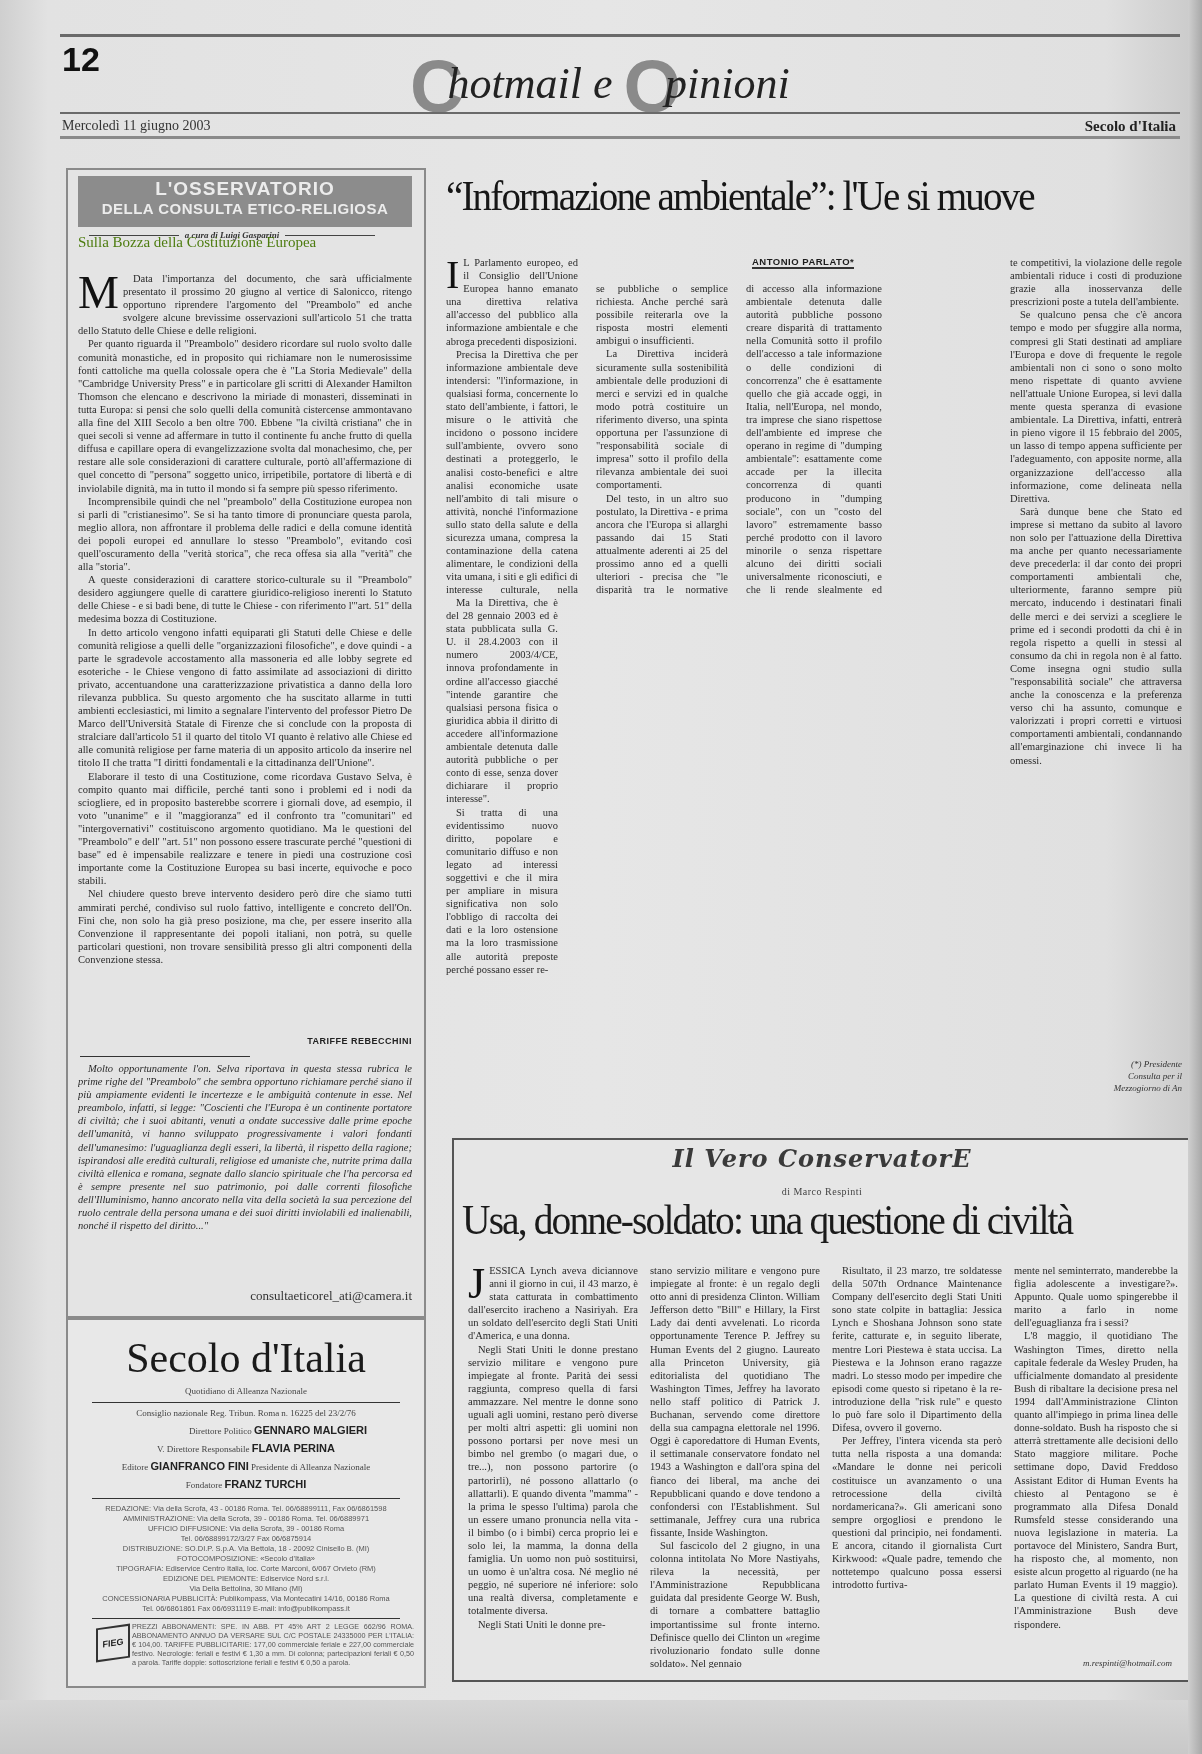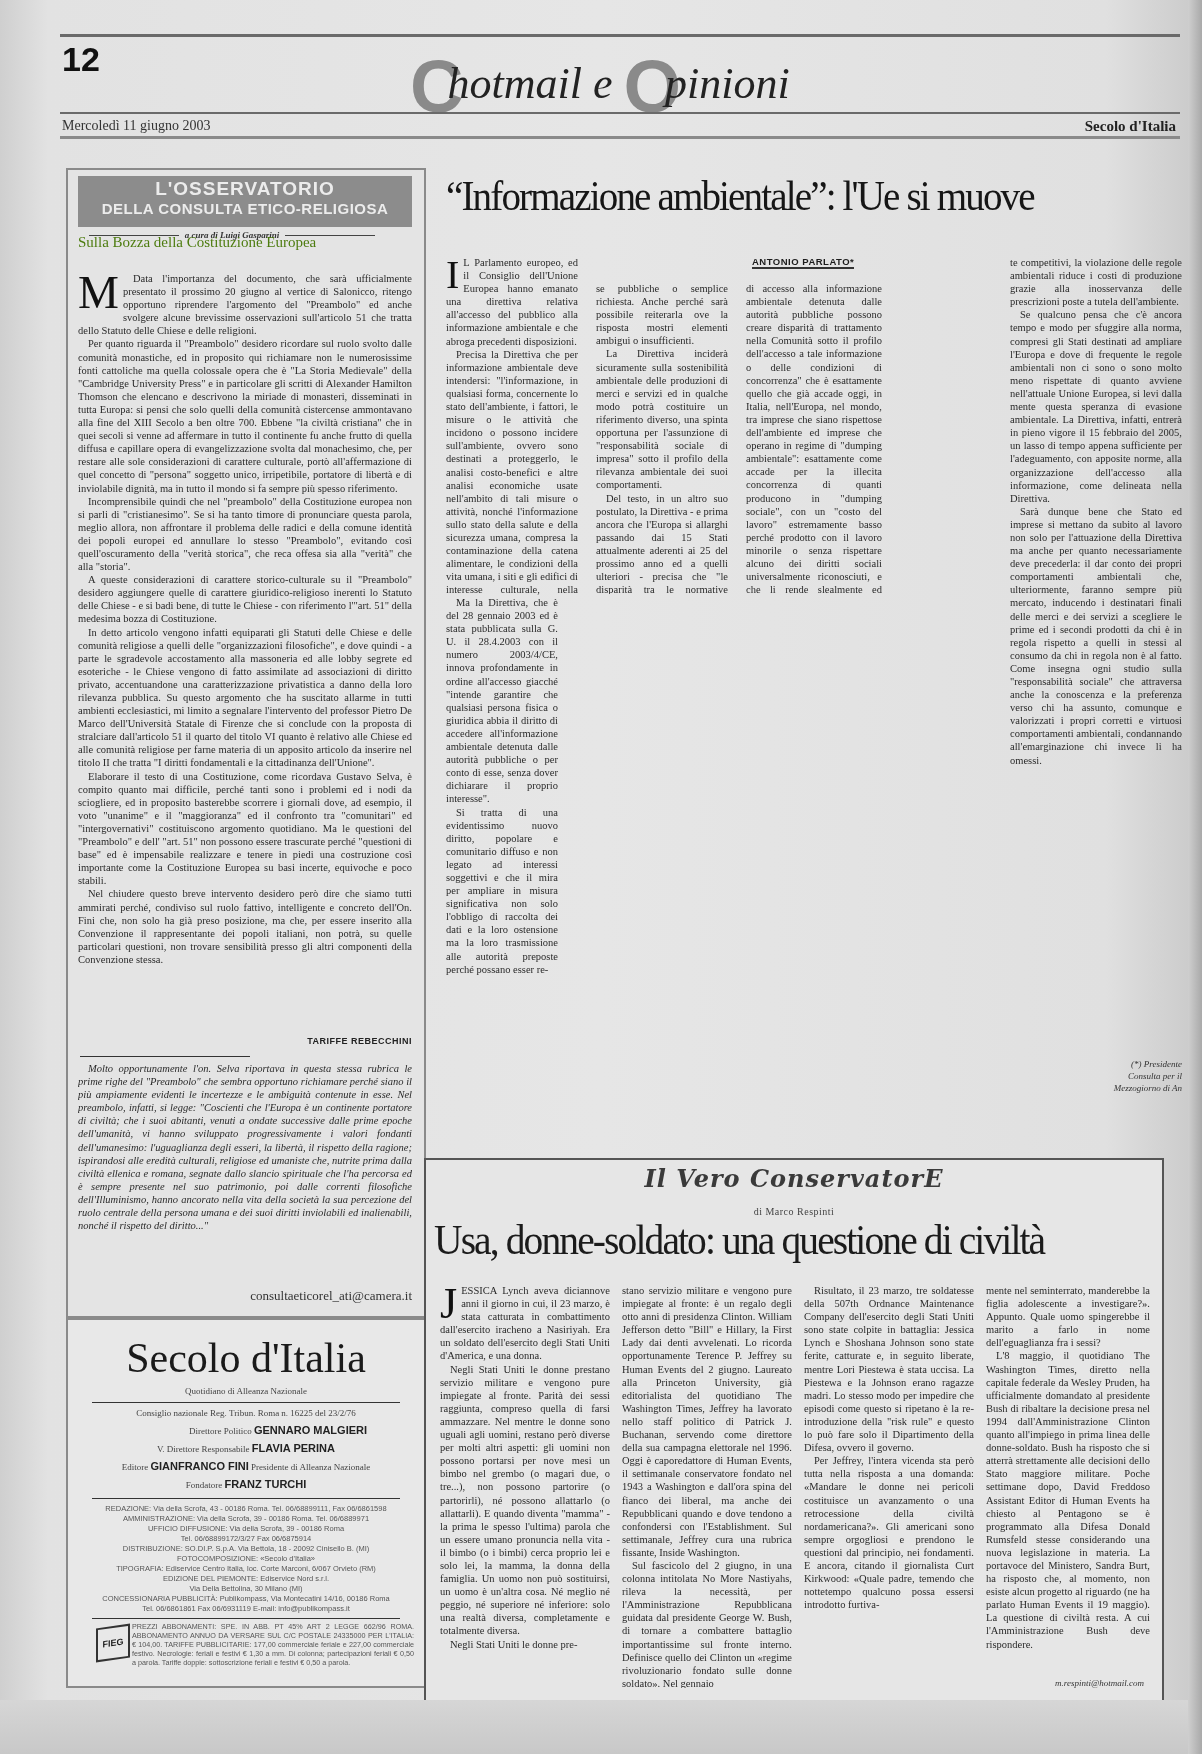--- a/index.html
+++ b/index.html
@@ -48,21 +48,21 @@
            radial-gradient(ellipse 90px 50px at 250px 330px,#f4f4f4 60%,transparent 61%),
            radial-gradient(ellipse 70px 40px at 330px 280px,#efefef 60%,transparent 61%),
            radial-gradient(ellipse 60px 35px at 130px 250px,#e8e8e8 60%,transparent 61%),
            radial-gradient(ellipse 55px 30px at 260px 200px,#d6d6d6 60%,transparent 61%),
            linear-gradient(180deg,#8d8d8d 0%,#9a9a9a 30%,#6d6d6d 55%,#595959 80%,#7a7a7a 100%);}
   .photo .truck{position:absolute;left:380px;top:105px;width:60px;height:120px;background:#ececec;border-left:2px solid #888;}
   .photo .plate{position:absolute;left:318px;top:395px;width:60px;height:14px;background:#d8d8d8;border:1px solid #555;font-size:8px;font-family:"Liberation Sans",sans-serif;text-align:center;line-height:14px;color:#222;}
   .footnote{position:absolute;left:1098px;top:1058px;width:84px;text-align:right;font-size:9px;font-style:italic;line-height:12px;color:#333;}
 
   
-  .cons-box{position:absolute;left:424px;top:1138px;width:736px;height:540px;border:2px solid #555;background:#e6e6e6;margin-top:20px;}
+  .cons-box{position:absolute;left:452px;top:1138px;width:736px;height:540px;border:2px solid #555;background:#e6e6e6;}
   .kicker{position:absolute;left:0;top:4px;width:736px;text-align:center;font-family:"DejaVu Serif",serif;font-weight:bold;font-style:italic;font-size:24px;letter-spacing:1px;color:#3a3a3a;}
   .kicker-author{position:absolute;left:0;top:46px;width:736px;text-align:center;font-size:10px;color:#444;letter-spacing:.5px;}
   .headline2{position:absolute;left:8px;top:56px;font-size:42px;letter-spacing:-2px;color:#1b1b1b;white-space:nowrap;transform:scaleX(.94);transform-origin:left;}
   .shadow-bottom{position:absolute;left:0;top:1700px;width:1202px;height:54px;background:linear-gradient(180deg,#d6d6d6,#c8c8c8);}
   .shadow-right{position:absolute;left:1188px;top:0;width:14px;height:1754px;background:linear-gradient(90deg,#cfcfcf,#a9a9a9);}
 </style>
 </head>
 <body>
 
 <div class="page">
@@ -162,21 +162,21 @@
 
   <div class="footnote">(*) Presidente Consulta per il Mezzogiorno di An</div>
 
   <div class="cons-box">
     <div class="kicker">Il Vero ConservatorE</div>
     <div class="kicker-author">di Marco Respinti</div>
     <div class="headline2">Usa, donne-soldato: una questione di civiltà</div>
 
     <div class="body-text" style="left:14px;top:124px;width:170px;height:404px;">
       <span class="dropcap" style="font-size:44px;line-height:36px;">J</span>
-      <p class="first">ESSICA Lynch aveva diciannove anni il giorno in cui, il 23 marzo, è stata catturata in combattimento dall'esercito iracheno a Nasiriyah. Era un soldato dell'esercito degli Stati Uniti d'America, e una donna.</p>
+      <p class="first">ESSICA Lynch aveva diciannove anni il giorno in cui, il 43 marzo, è stata catturata in combattimento dall'esercito iracheno a Nasiriyah. Era un soldato dell'esercito degli Stati Uniti d'America, e una donna.</p>
       <p>Negli Stati Uniti le donne prestano servizio militare e vengono pure impiegate al fronte. Parità dei sessi raggiunta, compreso quella di farsi ammazzare. Nel mentre le donne sono uguali agli uomini, restano però diverse per molti altri aspetti: gli uomini non possono portarsi per nove mesi un bimbo nel grembo (o magari due, o tre...), non possono partorire (o partorirli), né possono allattarlo (o allattarli). E quando diventa "mamma" - la prima le spesso l'ultima) parola che un essere umano pronuncia nella vita - il bimbo (o i bimbi) cerca proprio lei e solo lei, la mamma, la donna della famiglia. Un uomo non può sostituirsi, un uomo è un'altra cosa. Né meglio né peggio, né superiore né inferiore: solo una realtà diversa, completamente e totalmente diversa.</p>
       <p>Negli Stati Uniti le donne pre-</p>
     </div>
     <div class="body-text" style="left:196px;top:124px;width:170px;height:404px;">
       <p class="first">stano servizio militare e vengono pure impiegate al fronte: è un regalo degli otto anni di presidenza Clinton. William Jefferson detto "Bill" e Hillary, la First Lady dai denti avvelenati. Lo ricorda opportunamente Terence P. Jeffrey su Human Events del 2 giugno. Laureato alla Princeton University, già editorialista del quotidiano The Washington Times, Jeffrey ha lavorato nello staff politico di Patrick J. Buchanan, servendo come direttore della sua campagna elettorale nel 1996. Oggi è caporedattore di Human Events, il settimanale conservatore fondato nel 1943 a Washington e dall'ora spina del fianco dei liberal, ma anche dei Repubblicani quando e dove tendono a confondersi con l'Establishment. Sul settimanale, Jeffrey cura una rubrica fissante, Inside Washington.</p>
       <p>Sul fascicolo del 2 giugno, in una colonna intitolata No More Nastiyahs, rileva la necessità, per l'Amministrazione Repubblicana guidata dal presidente George W. Bush, di tornare a combattere battaglio importantissime sul fronte interno. Definisce quello dei Clinton un «regime rivoluzionario fondato sulle donne soldato». Nel gennaio</p>
     </div>
     <div class="body-text" style="left:378px;top:124px;width:170px;height:404px;">
       <p>Risultato, il 23 marzo, tre soldatesse della 507th Ordnance Maintenance Company dell'esercito degli Stati Uniti sono state colpite in battaglia: Jessica Lynch e Shoshana Johnson sono state ferite, catturate e, in seguito liberate, mentre Lori Piestewa è stata uccisa. La Piestewa e la Johnson erano ragazze madri. Lo stesso modo per impedire che episodi come questo si ripetano è la re-introduzione della "risk rule" e questo lo può fare solo il Dipartimento della Difesa, ovvero il governo.</p>
       <p>Per Jeffrey, l'intera vicenda sta però tutta nella risposta a una domanda: «Mandare le donne nei pericoli costituisce un avanzamento o una retrocessione della civiltà nordamericana?». Gli americani sono sempre orgogliosi e prendono le questioni dal principio, nei fondamenti. E ancora, citando il giornalista Curt Kirkwood: «Quale padre, temendo che nottetempo qualcuno possa essersi introdotto furtiva-</p>

